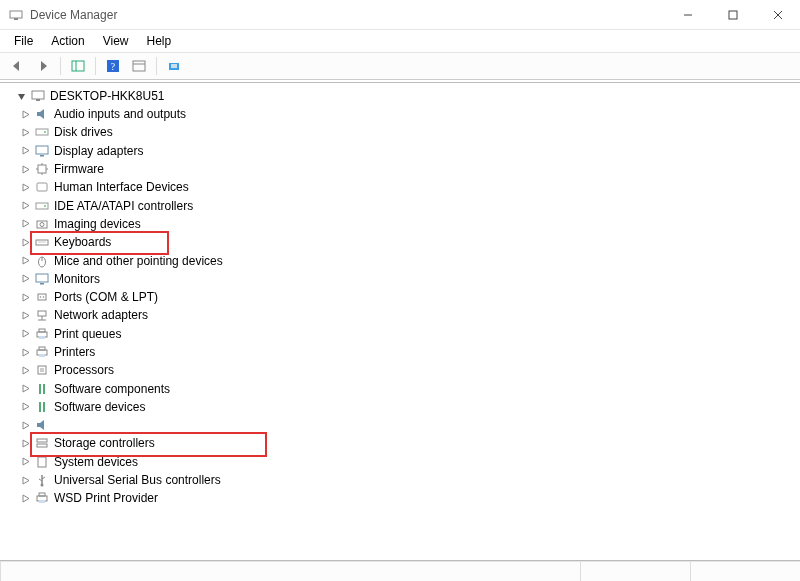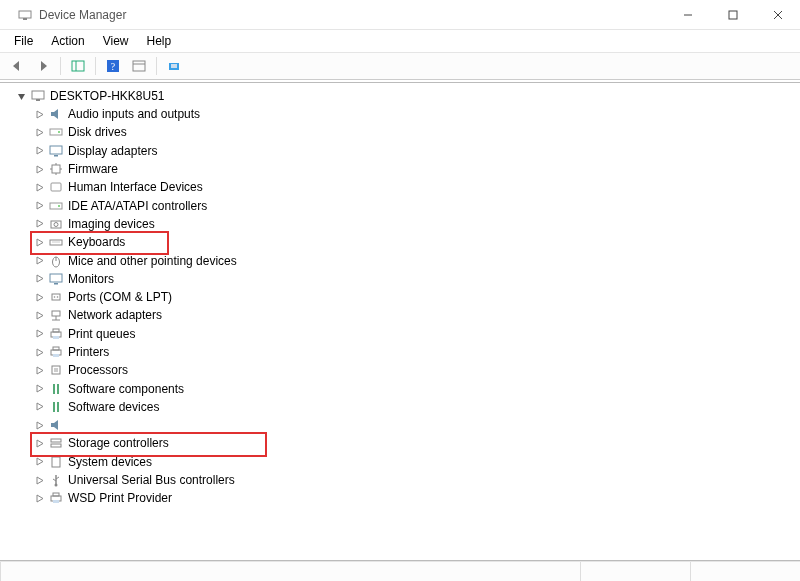--- a/index.html
+++ b/index.html
@@ -11,21 +11,21 @@
     color: #000;
     width: 800px;
     height: 581px;
     overflow: hidden;
     position: relative;
   }
   .titlebar {
     height: 30px;
     display: flex;
     align-items: center;
-    padding: 0 0 0 17px;
+    padding: 0 0 0 8px;
     background: #fff;
     border-bottom: 1px solid #e5e5e5;
   }
   .titlebar .app-icon {
     width: 16px; height: 16px;
     margin-right: 6px;
     display:flex;align-items:center;justify-content:center;
   }
   .titlebar .title { color:#555; font-size: 12px; }
   .window-controls {
@@ -92,21 +92,21 @@
     margin-right: 2px;
     flex-shrink:0;
   }
   .dev-icon {
     width: 16px; height: 16px;
     display:flex; align-items:center; justify-content:center;
     margin-right: 4px;
     flex-shrink:0;
   }
   .children {
-    padding-left: 32px;
+    padding-left: 18px;
   }
   .child-row {
     display: flex; align-items: center;
     height: 18.3px;
     position: relative;
   }
   .hi-box {
     position: absolute;
     border: 2px solid #e03030;
     pointer-events: none;

